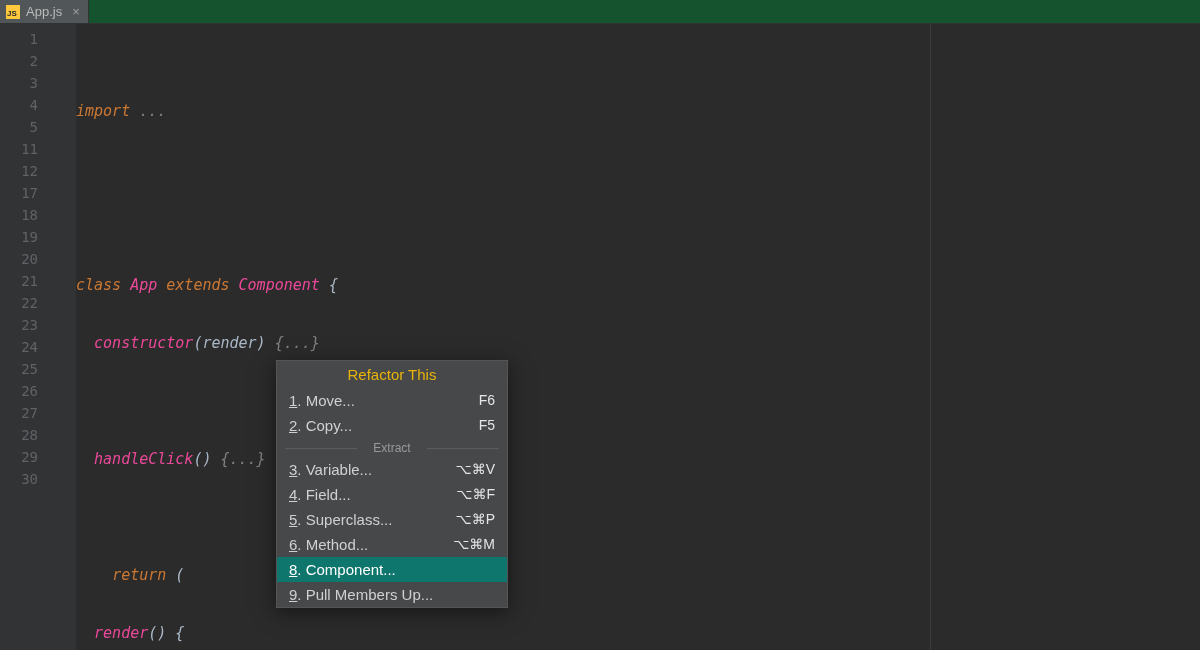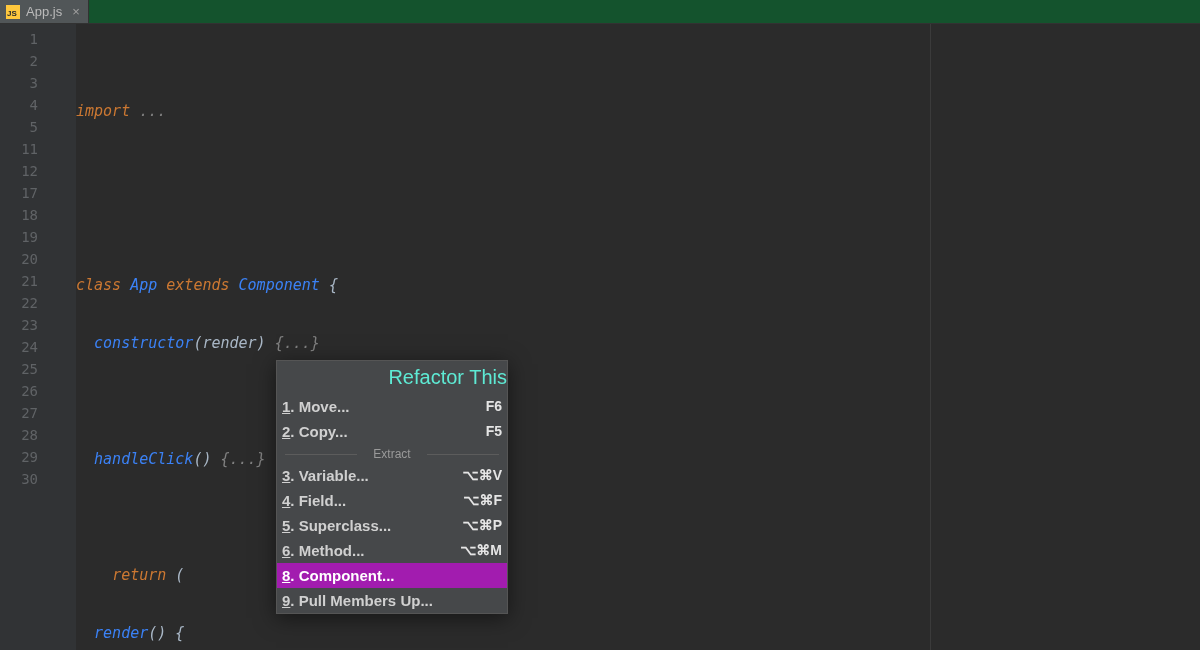--- a/index.html
+++ b/index.html
@@ -65,21 +65,21 @@
     padding-top: 4px;
   }
   .code {
     flex: 1;
     padding-top: 4px;
     position: relative;
     white-space: pre;
   }
   .line { height: 22px; line-height: 22px; font-style: italic; }
   .kw { color: #cc7832; }
-  .fn { color: #3b82f6; }
+  .fn { color: #ec4899; }
   .fold { color: #808080; }
   .plain { color: #a9b7c6; }
   .vline {
     position: absolute;
     top: 0; bottom: 0;
     width: 1px;
     background: #3b3b3b;
   }
   
   .popup {
@@ -88,25 +88,25 @@
     top: 360px;
     width: 232px;
     background: #46484a;
     color: #d0d0d0;
     font-family: -apple-system, "Segoe UI", sans-serif;
     font-size: 15px;
     box-shadow: 0 4px 20px rgba(0,0,0,0.5);
     border: 1px solid #555;
   }
   .popup .hdr {
-    text-align: right;
+    text-align: center;
     padding: 5px 0;
-    color: #5eead4;
+    color: #eab308;
     background: #46484a;
-    font-size: 20px;
+    font-size: 15px;
   }
   .popup .sect {
     text-align: center;
     color: #9a9a9a;
     font-size: 12px;
     padding: 3px 0 2px 0;
     background: linear-gradient(to right, transparent 0, transparent 10px, #46484a 10px, #46484a calc(100% - 10px), transparent calc(100% - 10px));
     position: relative;
   }
   .popup .sect::before, .popup .sect::after {
@@ -115,25 +115,24 @@
     top: 50%;
     height: 1px;
     background: #5c5c5c;
     width: 72px;
   }
   .popup .sect::before { left: 8px; }
   .popup .sect::after { right: 8px; }
   .popup .item {
     display: flex;
     justify-content: space-between;
-    padding: 4px 5px;
+    padding: 4px 12px;
     cursor: pointer;
-    font-weight: bold;
-  }
-  .popup .item.hl { background: #a21caf; color: #fff; }
+  }
+  .popup .item.hl { background: #0f766e; color: #fff; }
   .popup .shortcut { color: #e5e5e5; font-size: 14px; }
   .popup .item.hl .shortcut { color: #e8e8e8; }
 </style>
 </head>
 <body>
 
 <div class="tabbar">
   <div class="tab">
     <span class="jsicon">JS</span>
     <span>App.js</span>

